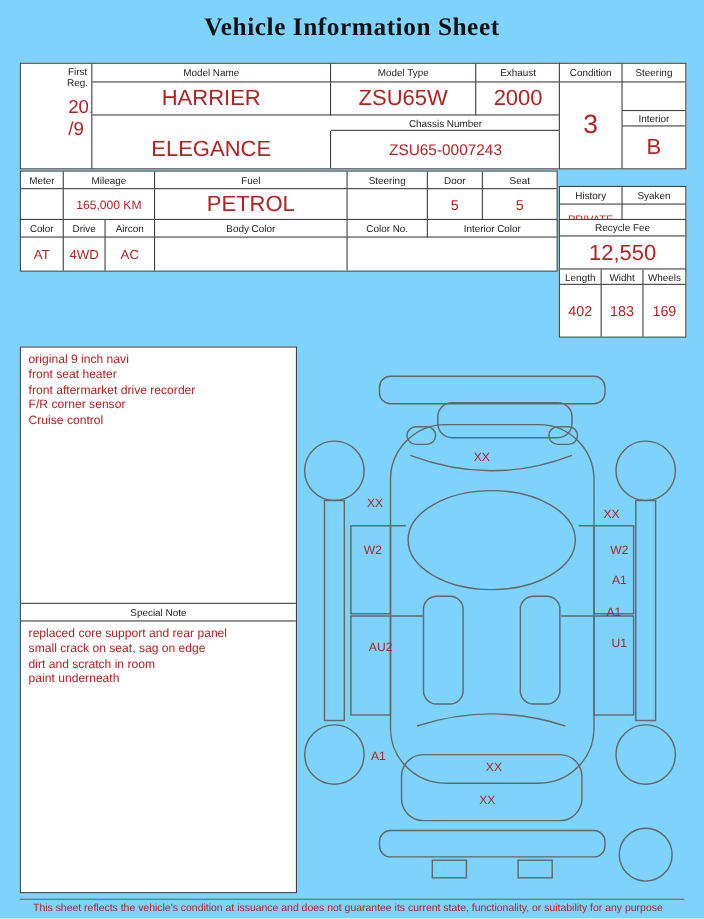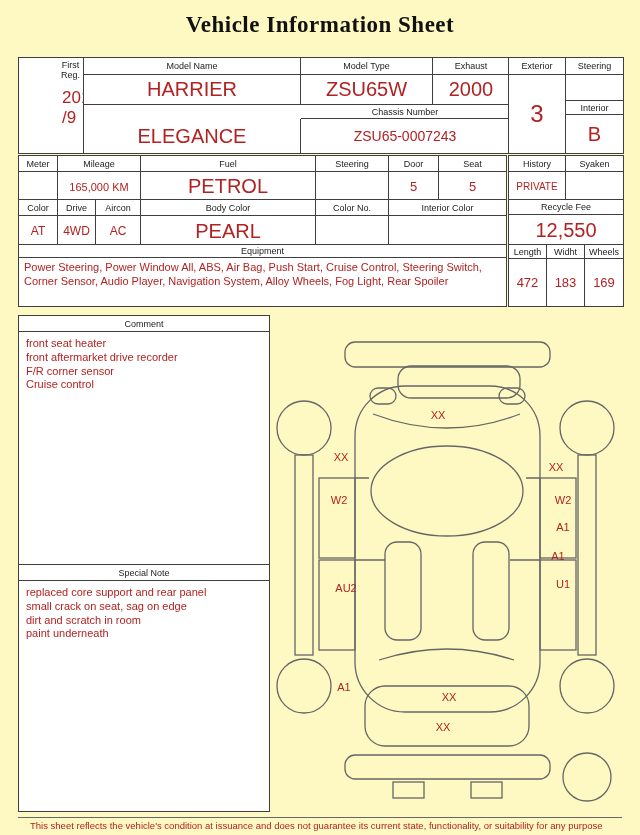--- a/index.html
+++ b/index.html
@@ -1,21 +1,21 @@
 <!DOCTYPE html>
 <html><head>
 <meta charset="utf-8">
 <style>
   :root{
     --red:#b22222;
     --bd:#3f3f3f;
   }
   html,body{margin:0;padding:0;background:#fff;}
   .sheet{
-    position:relative;width:640px;height:835px;background:#fef9c3;
+    position:relative;width:640px;height:835px;background:#7dd3fc;
     font-family:"Liberation Sans",sans-serif;color:#222;overflow:hidden;
   }
   .title{
     position:absolute;top:12px;left:0;width:640px;text-align:center;
     font-family:"Liberation Serif",serif;font-size:23px;font-weight:600;
     letter-spacing:.5px;color:#111;
   }
   .tbl{position:absolute;border:1px solid var(--bd);display:grid;background:#fff;}
   .c{display:flex;align-items:center;justify-content:center;overflow:hidden;text-align:center;}
   .h{font-size:9px;color:#222;}
@@ -67,21 +67,21 @@
     <div class="c h bb" style="grid-row:1;grid-column:4;">Exhaust</div>
     <div class="c v val15 br bb" style="grid-row:2;grid-column:2;">HARRIER</div>
     <div class="c v val15 br bb" style="grid-row:2;grid-column:3;">ZSU65W</div>
     <div class="c v val15 bb" style="grid-row:2;grid-column:4;">2000</div>
     <div class="c h bb" style="grid-row:3;grid-column:3/5;">Chassis Number</div>
     <div class="c v val15 br" style="grid-row:4;grid-column:2;">ELEGANCE</div>
     <div class="c v val14" style="grid-row:4;grid-column:3/5;">ZSU65-0007243</div>
   </div>
 
   <div class="tbl" style="left:508px;top:57px;width:114px;height:95px;grid-template-columns:57px 1fr;grid-template-rows:17px 26px 14px 1fr;">
-    <div class="c h br bb" style="grid-row:1;grid-column:1;">Exterior</div>
+    <div class="c h br bb" style="grid-row:1;grid-column:1;">Condition</div>
     <div class="c h bb" style="grid-row:1;grid-column:2;">Steering</div>
     <div class="c v big3 br" style="grid-row:2/5;grid-column:1;">3</div>
     <div class="c v bb" style="grid-row:2;grid-column:2;"></div>
     <div class="c h bb" style="grid-row:3;grid-column:2;">Interior</div>
     <div class="c v val15" style="grid-row:4;grid-column:2;">B</div>
   </div>
 
   <div class="tbl" style="left:18px;top:155px;width:487px;height:45px;grid-template-columns:39px 83px 175px 73px 50px 1fr;grid-template-rows:16px 1fr;">
     <div class="c h br bb">Meter</div>
     <div class="c h br bb">Mileage</div>
@@ -90,64 +90,59 @@
     <div class="c h br bb">Door</div>
     <div class="c h bb">Seat</div>
     <div class="c v br"></div>
     <div class="c v val11 br">165,000 KM</div>
     <div class="c v val15 br">PETROL</div>
     <div class="c v br"></div>
     <div class="c v val13 br">5</div>
     <div class="c v val13">5</div>
   </div>
 
-  <div class="tbl" style="left:508px;top:155px;width:114px;height:45px;grid-template-columns:57px 1fr;grid-template-rows:16px 1fr;">
+  <div class="tbl" style="left:508px;top:169px;width:114px;height:45px;grid-template-columns:57px 1fr;grid-template-rows:16px 1fr;">
     <div class="c h br bb">History</div>
     <div class="c h bb">Syaken</div>
     <div class="c v val10 br">PRIVATE</div>
     <div class="c v"></div>
   </div>
 
   <div class="tbl" style="left:18px;top:199px;width:487px;height:46px;grid-template-columns:39px 38px 45px 175px 73px 1fr;grid-template-rows:16px 1fr;">
     <div class="c h br bb">Color</div>
     <div class="c h br bb">Drive</div>
     <div class="c h br bb">Aircon</div>
     <div class="c h br bb">Body Color</div>
     <div class="c h br bb">Color No.</div>
     <div class="c h bb">Interior Color</div>
     <div class="c v val12 br">AT</div>
     <div class="c v val12 br">4WD</div>
     <div class="c v val12 br">AC</div>
-    <div class="c v val15 br">PEARL</div>
     <div class="c v br"></div>
     <div class="c v"></div>
   </div>
 
   <div class="tbl" style="left:508px;top:199px;width:114px;height:46px;grid-template-columns:1fr;grid-template-rows:15px 1fr;">
     <div class="c h bb">Recycle Fee</div>
     <div class="c v val15">12,550</div>
   </div>
 
-  <div class="tbl" style="left:18px;top:244px;width:487px;height:61px;grid-template-columns:1fr;grid-template-rows:13px 1fr;">
-    <div class="c h bb">Equipment</div>
-    <div class="equip-text">Power Steering, Power Window  All, ABS, Air Bag, Push Start, Cruise Control, Steering Switch, Corner Sensor, Audio Player, Navigation System, Alloy Wheels, Fog Light, Rear Spoiler</div>
-  </div>
 
   <div class="tbl" style="left:508px;top:244px;width:114px;height:61px;grid-template-columns:38px 38px 1fr;grid-template-rows:14px 1fr;">
     <div class="c h br bb">Length</div>
     <div class="c h br bb">Widht</div>
     <div class="c h bb">Wheels</div>
-    <div class="c v val13 br">472</div>
+    <div class="c v val13 br">402</div>
     <div class="c v val13 br">183</div>
     <div class="c v val13">169</div>
   </div>
 
   <div class="panel" style="left:18px;top:315px;width:250px;height:495px;">
-    <div class="panel-hdr">Comment</div>
     <div class="panel-body comment-body">
+      <div>original 9 inch navi</div>
       <div>front seat heater</div>
       <div>front aftermarket drive recorder</div>
       <div>F/R corner sensor</div>
       <div>Cruise control</div>
     </div>
     <div class="panel-hdr sn-hdr" style="border-top:1px solid var(--bd);">Special Note</div>
     <div class="panel-body sn-body">
       <div>replaced core support and rear panel</div>
       <div>small crack on seat, sag on edge</div>
       <div>dirt and scratch in room</div>

